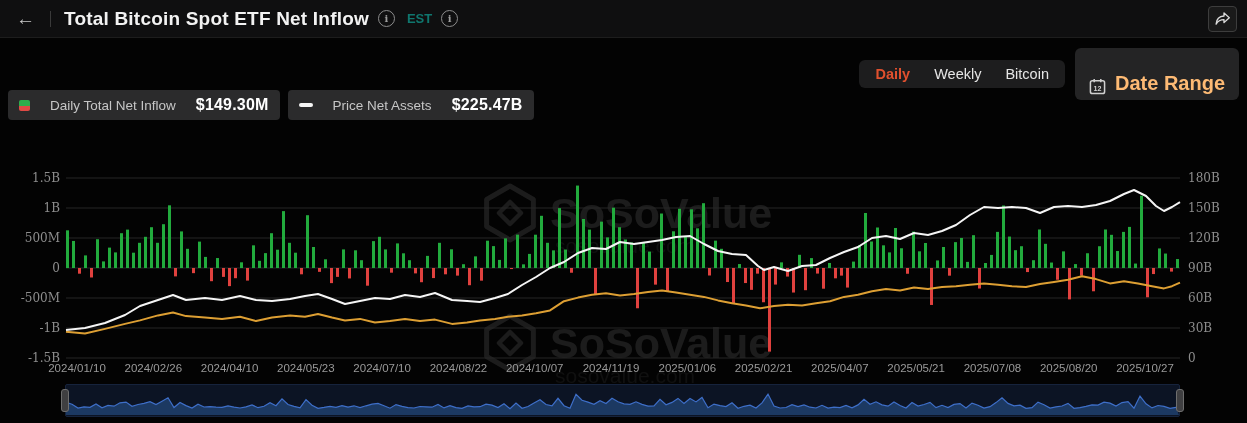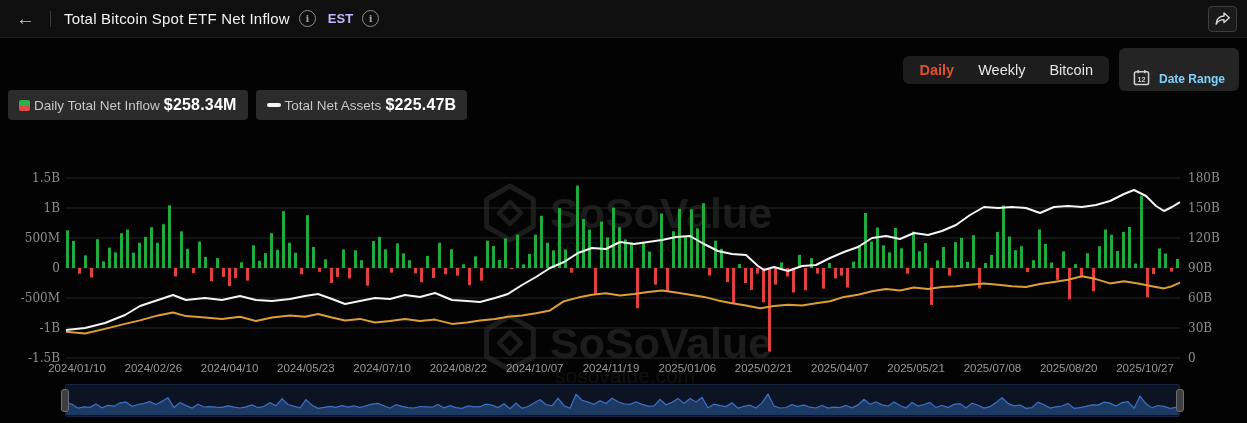--- a/index.html
+++ b/index.html
@@ -3,37 +3,37 @@
 <meta charset="utf-8">
 <style>
   html,body{margin:0;padding:0;background:#000;}
   .page{position:relative;width:1247px;height:423px;background:#030303;overflow:hidden;
         font-family:"Liberation Sans",sans-serif;color:#e5e5e5;}
   
   .topbar{position:absolute;top:0;left:0;width:100%;height:38px;background:#0f0f10;
           border-bottom:1px solid #1d1d1d;display:flex;align-items:center;box-sizing:border-box;padding:0 10px;}
   .back{font-size:19px;color:#c9c9c9;cursor:pointer;padding:0 6px;}
   .tdiv{width:1px;height:16px;background:#3a3a3a;margin:0 13px 0 9px;}
-  .title{font-size:15px;font-weight:normal;color:#f2f2f2;letter-spacing:.2px;}
+  .title{font-size:19px;font-weight:bold;color:#f2f2f2;letter-spacing:.2px;}
   .info{display:inline-flex;align-items:center;justify-content:center;width:15px;height:15px;border:1.3px solid #8d8d8d;
         border-radius:50%;color:#9c9c9c;font-size:10px;font-weight:bold;margin-left:9px;line-height:1;
         font-family:"DejaVu Serif",serif;cursor:pointer;}
-  .tz{font-size:13px;font-weight:bold;color:#c4b5fd;margin-left:12px;}
+  .tz{font-size:13px;font-weight:bold;color:#0f766e;margin-left:12px;}
   .share{margin-left:auto;width:27px;height:24px;background:#1a1a1a;border:1px solid #3d3d3d;border-radius:4px;
          display:flex;align-items:center;justify-content:center;cursor:pointer;}
   
   .controls{position:absolute;top:48px;right:8px;display:flex;gap:10px;align-items:center;}
   .tabs{background:#1d1d1e;border-radius:6px;padding:6px 16px;display:flex;gap:24px;align-items:flex-start;}
   .tab{font-size:14.5px;color:#e5e5e5;cursor:pointer;}
   .tab.active{color:#e0502e;font-weight:bold;}
   .daterange{background:#242425;border-radius:6px;padding:5px 14px;display:flex;gap:9px;align-items:flex-end;cursor:pointer;}
-  .daterange span{font-size:12px;font-weight:bold;color:#7dd3fc;margin-top:19px;}
+  .daterange span{font-size:20px;font-weight:bold;color:#fdba74;margin-top:19px;}
   
   .legendrow{position:absolute;top:90px;left:8px;display:flex;gap:8px;}
-  .pill{background:#2b2b2c;border-radius:4px;padding:3px 11px;display:flex;align-items:center;gap:4px;cursor:pointer;height:24px;}
+  .pill{background:#2b2b2c;border-radius:4px;padding:3px 11px;display:flex;align-items:center;gap:20px;cursor:pointer;height:24px;}
   .pill .lbl{font-size:13.5px;color:#c6c6c6;}
   .pill .val{font-size:16px;font-weight:bold;color:#fff;letter-spacing:.2px;}
   .ic-bar{width:11px;height:11px;border-radius:2px;background:linear-gradient(to bottom,#2fae4c 0 55%,#e04a45 55% 100%);}
   .ic-dash{width:14px;height:3.5px;border-radius:2px;}
   
   .chartwrap{position:absolute;top:125px;left:0;width:1247px;height:260px;}
   .nav{position:absolute;top:384px;left:65px;width:1115px;height:33px;background:#0c1424;border:1px solid #16233c;
        box-sizing:border-box;border-radius:2px;cursor:pointer;}
   .nav-handle{position:absolute;top:389px;width:8px;height:23px;background:#3f3f41;border:1px solid #6e6e6e;
               border-radius:3px;box-sizing:border-box;cursor:ew-resize;}
@@ -71,25 +71,25 @@
         <text x="9" y="13.6" font-size="7.5" font-weight="bold" fill="#d0d0d0" text-anchor="middle" font-family="Liberation Sans, sans-serif">12</text>
       </svg>
       <span>Date Range</span>
     </div>
   </div>
 
   <div class="legendrow">
     <div class="pill">
       <span class="ic-bar"></span>
       <span class="lbl">Daily Total Net Inflow</span>
-      <span class="val">$258.34M</span>
+      <span class="val">$149.30M</span>
     </div>
     <div class="pill">
       <span class="ic-dash" style="background:#f5f5f5"></span>
-      <span class="lbl">Total Net Assets</span>
+      <span class="lbl">Price Net Assets</span>
       <span class="val">$225.47B</span>
     </div>
   </div>
 
   <div class="chartwrap">
     <svg id="chart-svg" width="1247" height="260" viewBox="0 0 1247 260">
         <g opacity="1">
           <path d="M510,61 L486.618,74.5 L486.618,101.5 L510,115 L533.382,101.5 L533.382,74.5 Z" fill="none" stroke="rgba(255,255,255,0.10)" stroke-width="5" stroke-linejoin="round"></path>
           <path d="M510,77 L521,88 L510,99 L499,88 Z" fill="none" stroke="rgba(255,255,255,0.10)" stroke-width="4.5" stroke-linejoin="round"></path>
           <text x="550" y="103" font-size="43" font-weight="bold" fill="rgba(255,255,255,0.10)" font-family="Liberation Sans, sans-serif">SoSoValue</text>

